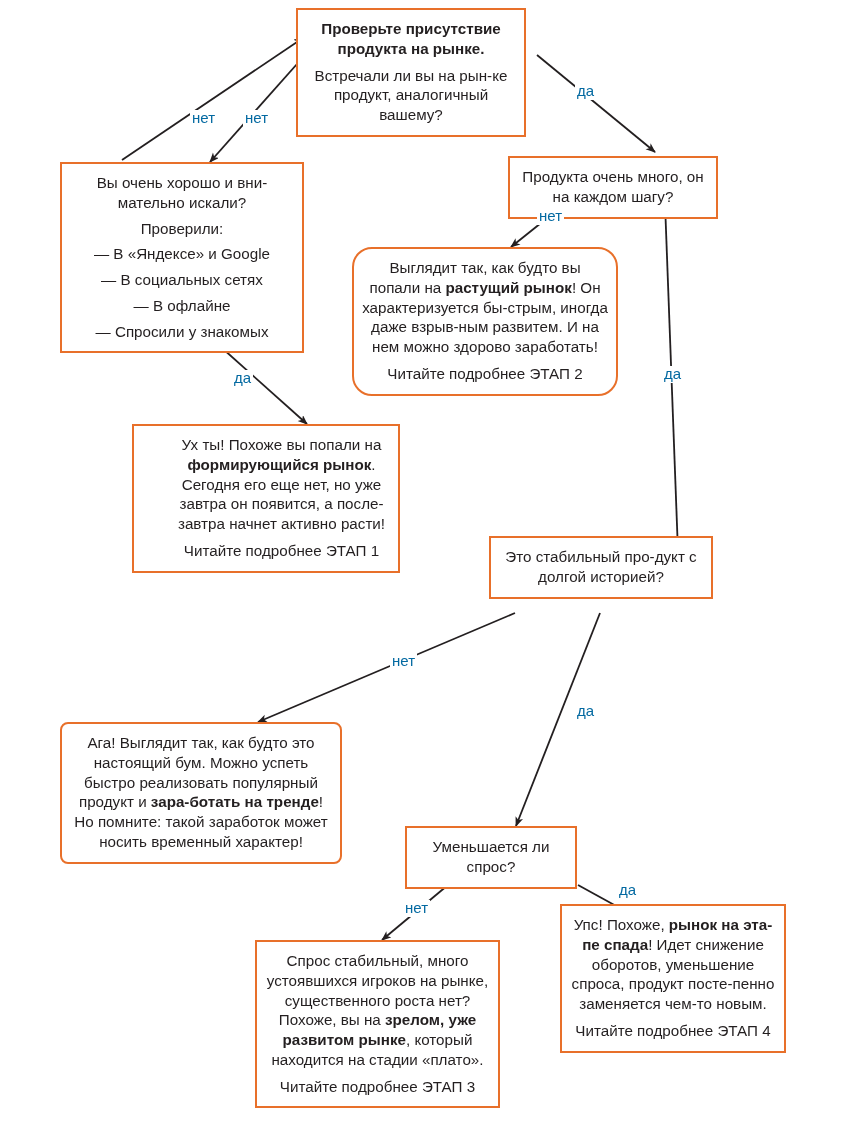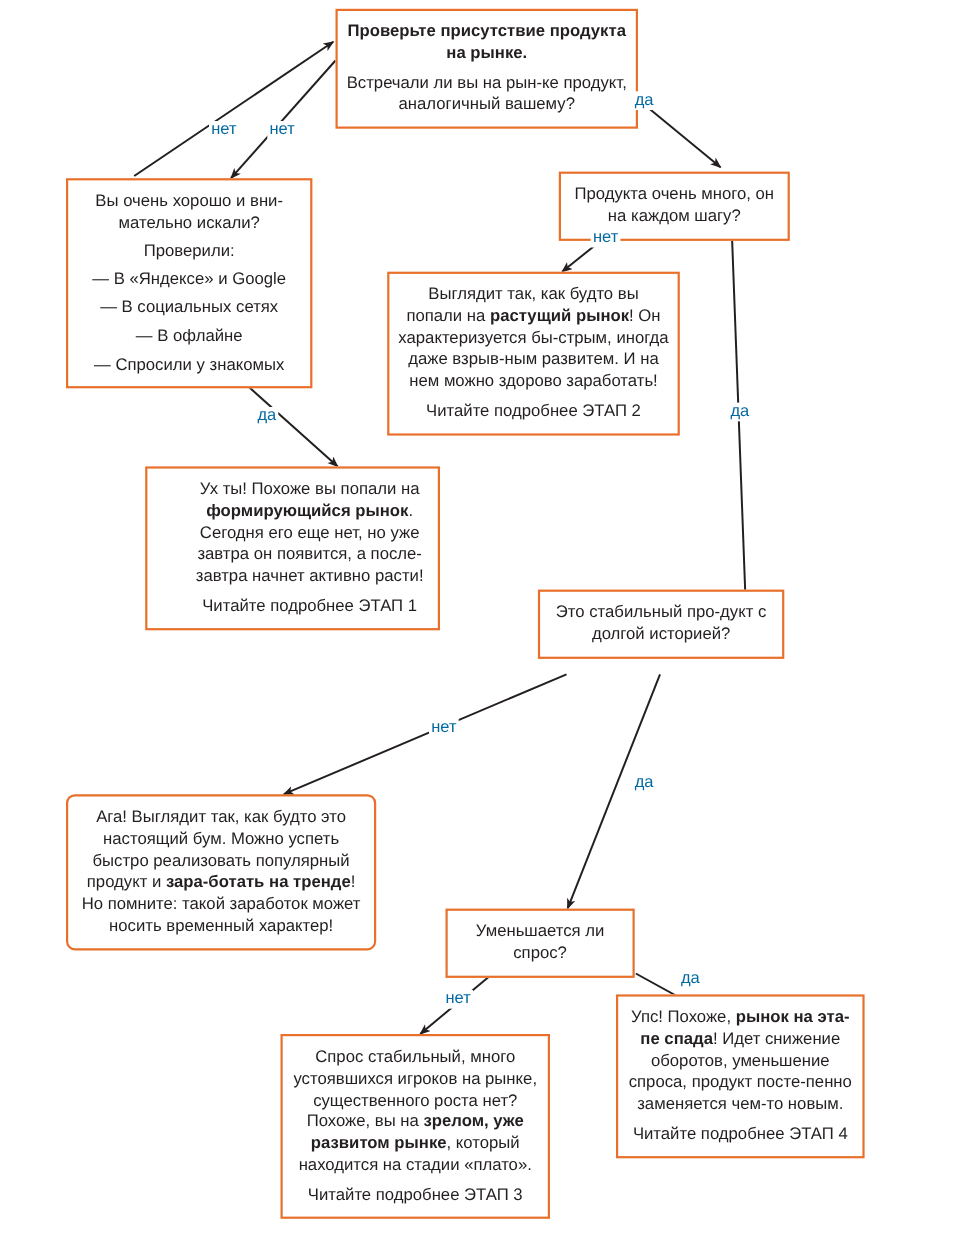--- a/index.html
+++ b/index.html
@@ -66,39 +66,39 @@
 
     <line x1="515" y1="613" x2="258" y2="722" stroke="#231f20" stroke-width="1.8" marker-end="url(#ah)"></line>
 
     <line x1="600" y1="613" x2="516" y2="826" stroke="#231f20" stroke-width="1.8" marker-end="url(#ah)"></line>
 
     <line x1="448" y1="885" x2="382" y2="940" stroke="#231f20" stroke-width="1.8" marker-end="url(#ah)"></line>
 
     <line x1="578" y1="885" x2="678" y2="940" stroke="#231f20" stroke-width="1.8" marker-end="url(#ah)"></line>
   </svg>
 
-  <div class="node" style="left: 305px; top: 8px; width: 275px; border-color: rgb(232, 112, 42); text-align: center;">
+  <div class="node" style="left: 296px; top: 8px; width: 230px; border-color: rgb(232, 112, 42); text-align: center;">
     <p class="t-head">Проверьте присутствие продукта на рынке.</p>
     <p>Встречали ли вы на рын-ке продукт, аналогичный вашему?</p>
   </div>
 
-  <div class="node" style="left: 60px; top: 162px; width: 224px; border-color: rgb(232, 112, 42);">
+  <div class="node" style="left: 60px; top: 162px; width: 244px; border-color: rgb(232, 112, 42);">
     <p>Вы очень хорошо и вни-мательно искали?</p>
     <p style="margin-top:6px;">Проверили:</p>
     <p style="margin-top:6px;">— В «Яндексе» и Google</p>
     <p style="margin-top:6px;">— В социальных сетях</p>
     <p style="margin-top:6px;">— В офлайне</p>
     <p style="margin-top:6px;">— Спросили у знакомых</p>
   </div>
 
   <div class="node" style="left: 508px; top: 156px; width: 210px; border-color: rgb(232, 112, 42);">
     <p>Продукта очень много, он на каждом шагу?</p>
   </div>
 
-  <div class="node" style="left: 352px; top: 247px; width: 266px; border-color: rgb(232, 112, 42);">
+  <div class="node" style="left: 352px; top: 247px; width: 266px; border-color: rgb(232, 112, 42); border-radius: 20px;">
     <p><span>Выглядит так, как будто вы попали на </span><span class="t-em">растущий рынок</span><span>! Он характеризуется бы-стрым, иногда даже взрыв-ным развитем. И на нем можно здорово заработать!</span></p>
     <p class="t-italic">Читайте подробнее ЭТАП 2</p>
   </div>
 
   <div class="node" style="left: 132px; top: 424px; width: 268px; border-color: rgb(232, 112, 42); padding-left: 39px;">
     <p><span>Ух ты! Похоже вы попали на </span><span class="t-em">формирующийся рынок</span><span>. Сегодня его еще нет, но уже завтра он появится, а после-завтра начнет активно расти!</span></p>
     <p class="t-italic">Читайте подробнее ЭТАП 1</p>
   </div>
 
   <div class="node" style="left: 489px; top: 536px; width: 224px; border-color: rgb(232, 112, 42);">

